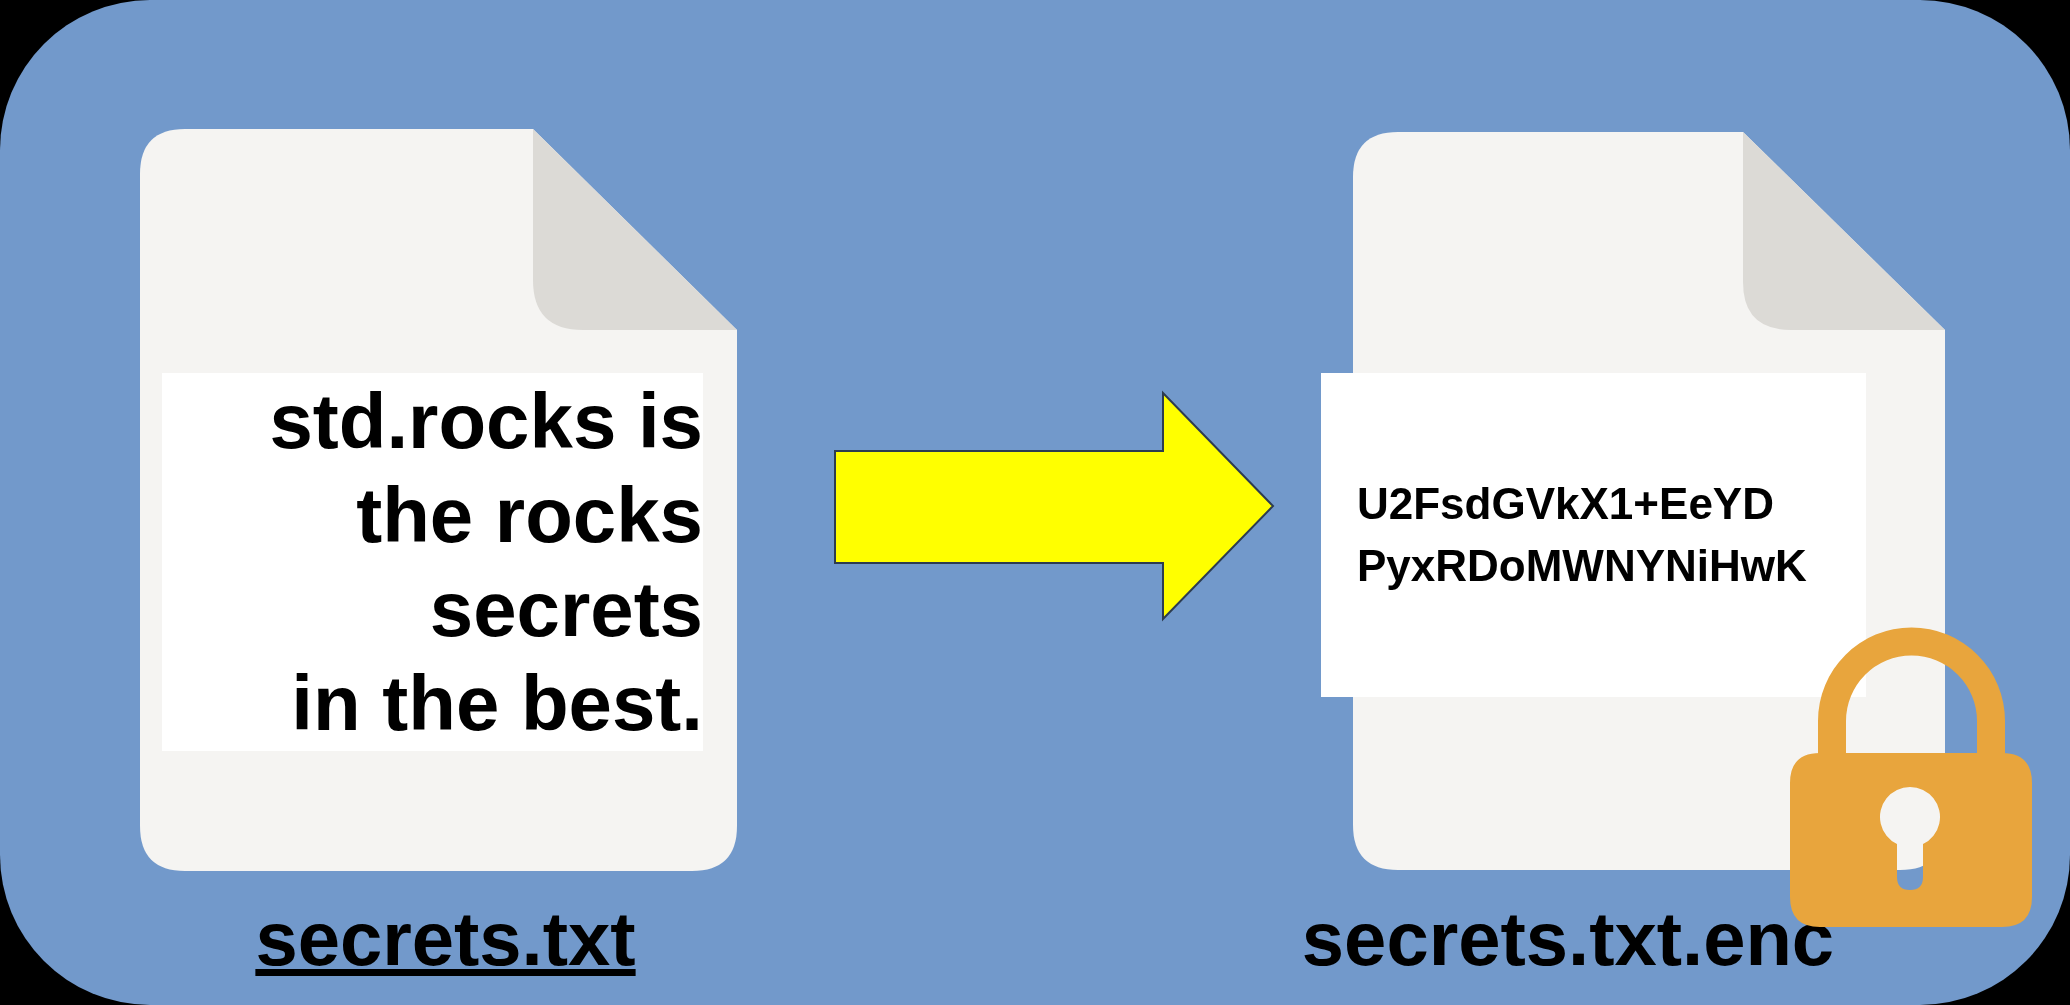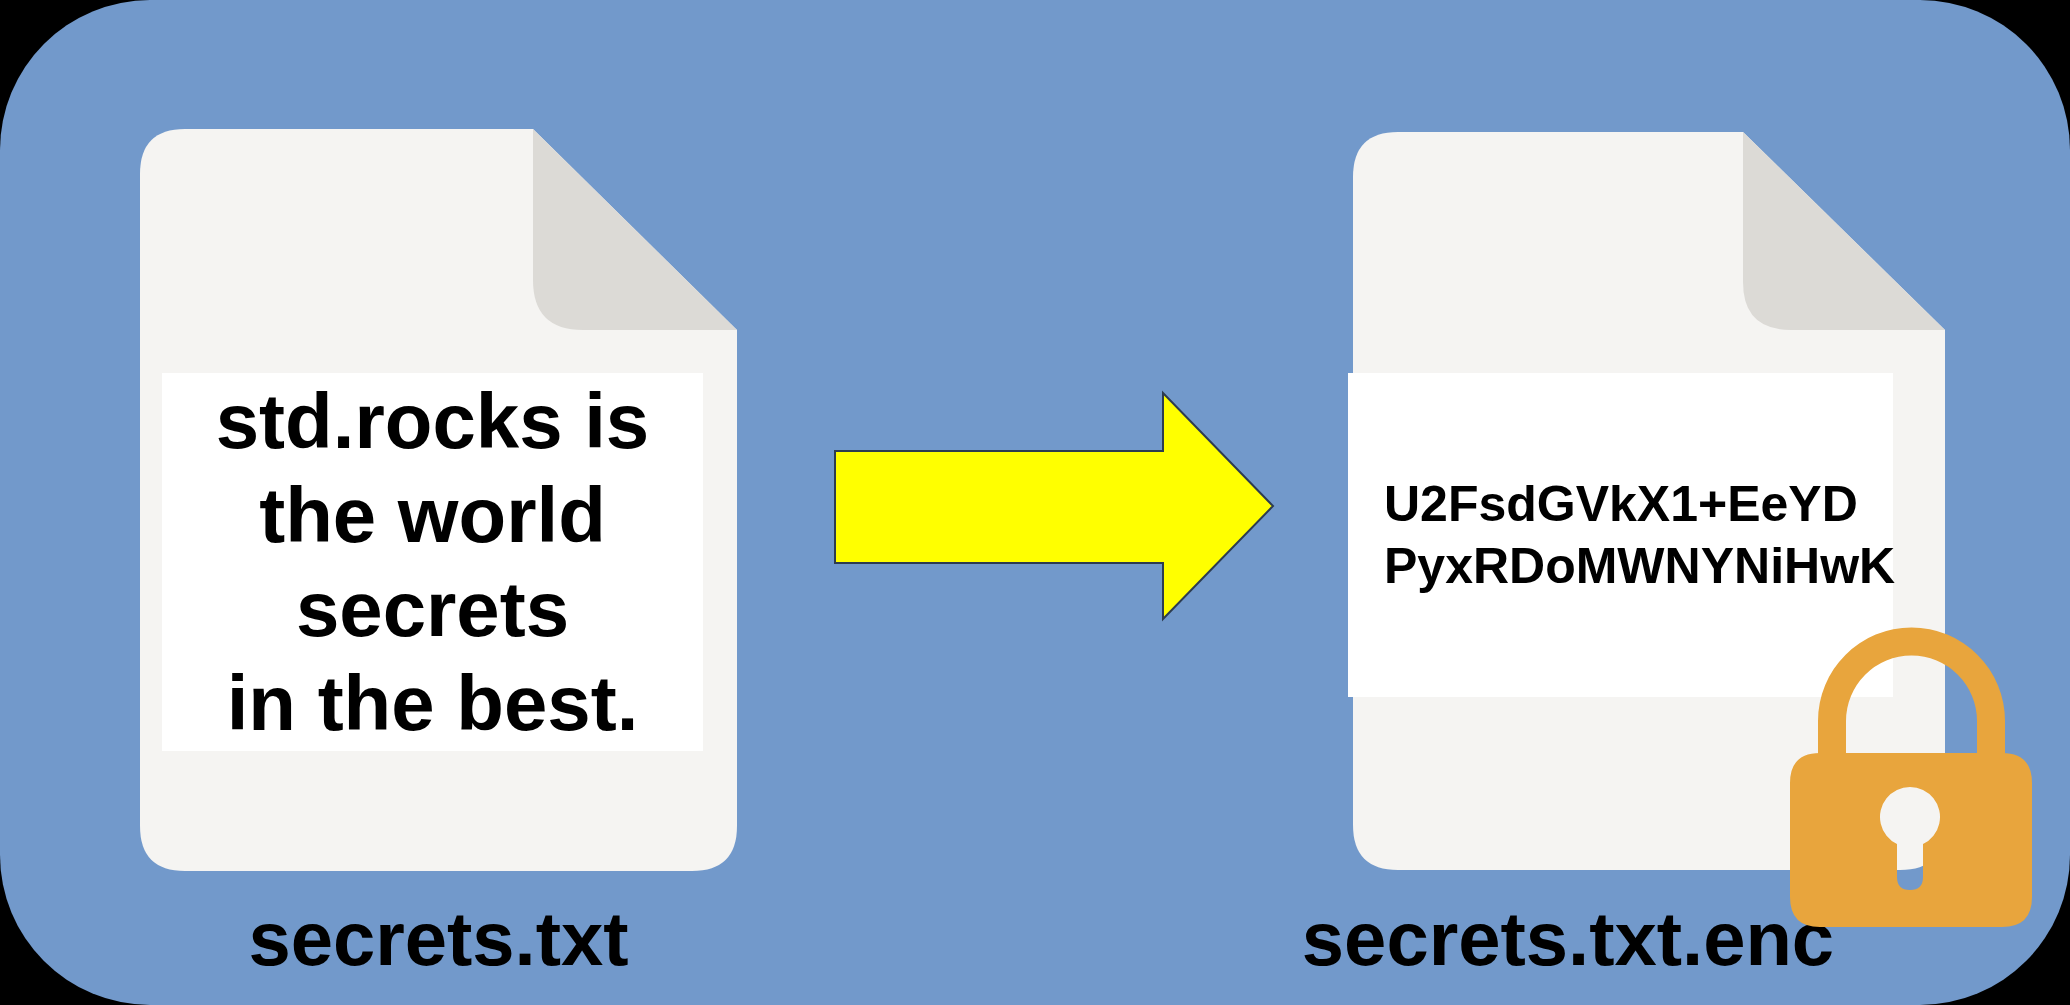--- a/index.html
+++ b/index.html
@@ -27,40 +27,40 @@
   .base-layer{z-index:1;}
   .lock-layer{z-index:3;}
   .textbox{
     position:absolute;z-index:2;
     background:var(--content-bg);
     display:flex;flex-direction:column;justify-content:center;
     font-weight:700;
   }
   .textbox.plain{
     left:162px;top:373px;width:541px;height:378px;
-    font-size:78px;line-height:94px;text-align:center;
+    font-size:78px;line-height:94px;text-align:right;
   }
   .textbox.cipher{
-    left:1348px;top:373px;width:545px;height:324px;
-    font-size:50px;line-height:54px;text-align:left;
+    left:1321px;top:373px;width:545px;height:324px;
+    font-size:44px;line-height:54px;text-align:left;
     box-sizing:border-box;padding-left:36px;gap:8px;
   }
   .arrow-label{
     position:absolute;z-index:2;
     left:835px;top:462px;width:328px;height:90px;
     display:flex;align-items:center;justify-content:center;
     font-size:77px;font-weight:700;
   }
   .file-label{
     position:absolute;z-index:2;
     top:897px;height:90px;
     font-size:76px;font-weight:700;text-align:center;
     line-height:84px;
   }
-  .file-label.plain{left:140px;width:597px;}
+  .file-label.plain{left:147px;width:597px;text-decoration:underline;}
   .file-label.cipher{left:1272px;width:592px;}
   .line{white-space:nowrap;}
 </style>
 </head>
 <body>
 
 <div class="canvas">
 
   <svg class="layer base-layer" viewBox="0 0 2070 1005">
 
@@ -72,21 +72,21 @@
     <g>
       <path d="M 1398,132 H 1743 L 1945,330 V 825 Q 1945,870 1900,870 H 1398 Q 1353,870 1353,825 V 177 Q 1353,132 1398,132 Z" style="fill:var(--file-body);"></path>
       <path d="M 1743,132 V 282 Q 1743,330 1791,330 H 1945 Z" style="fill:var(--file-fold);"></path>
     </g>
 
     <path d="M 835,451 H 1163 V 393 L 1273,506 L 1163,619 V 563 H 835 Z" style="fill:var(--arrow-fill);stroke:var(--arrow-border);stroke-width:2;"></path>
   </svg>
 
   <div class="textbox plain">
     <div class="line">std.rocks is</div>
-    <div class="line">the world</div>
+    <div class="line">the rocks</div>
     <div class="line">secrets</div>
     <div class="line">in the best.</div>
   </div>
 
   <div class="textbox cipher">
     <div class="line">U2FsdGVkX1+EeYD</div>
     <div class="line">PyxRDoMWNYNiHwK</div>
   </div>
 
 

